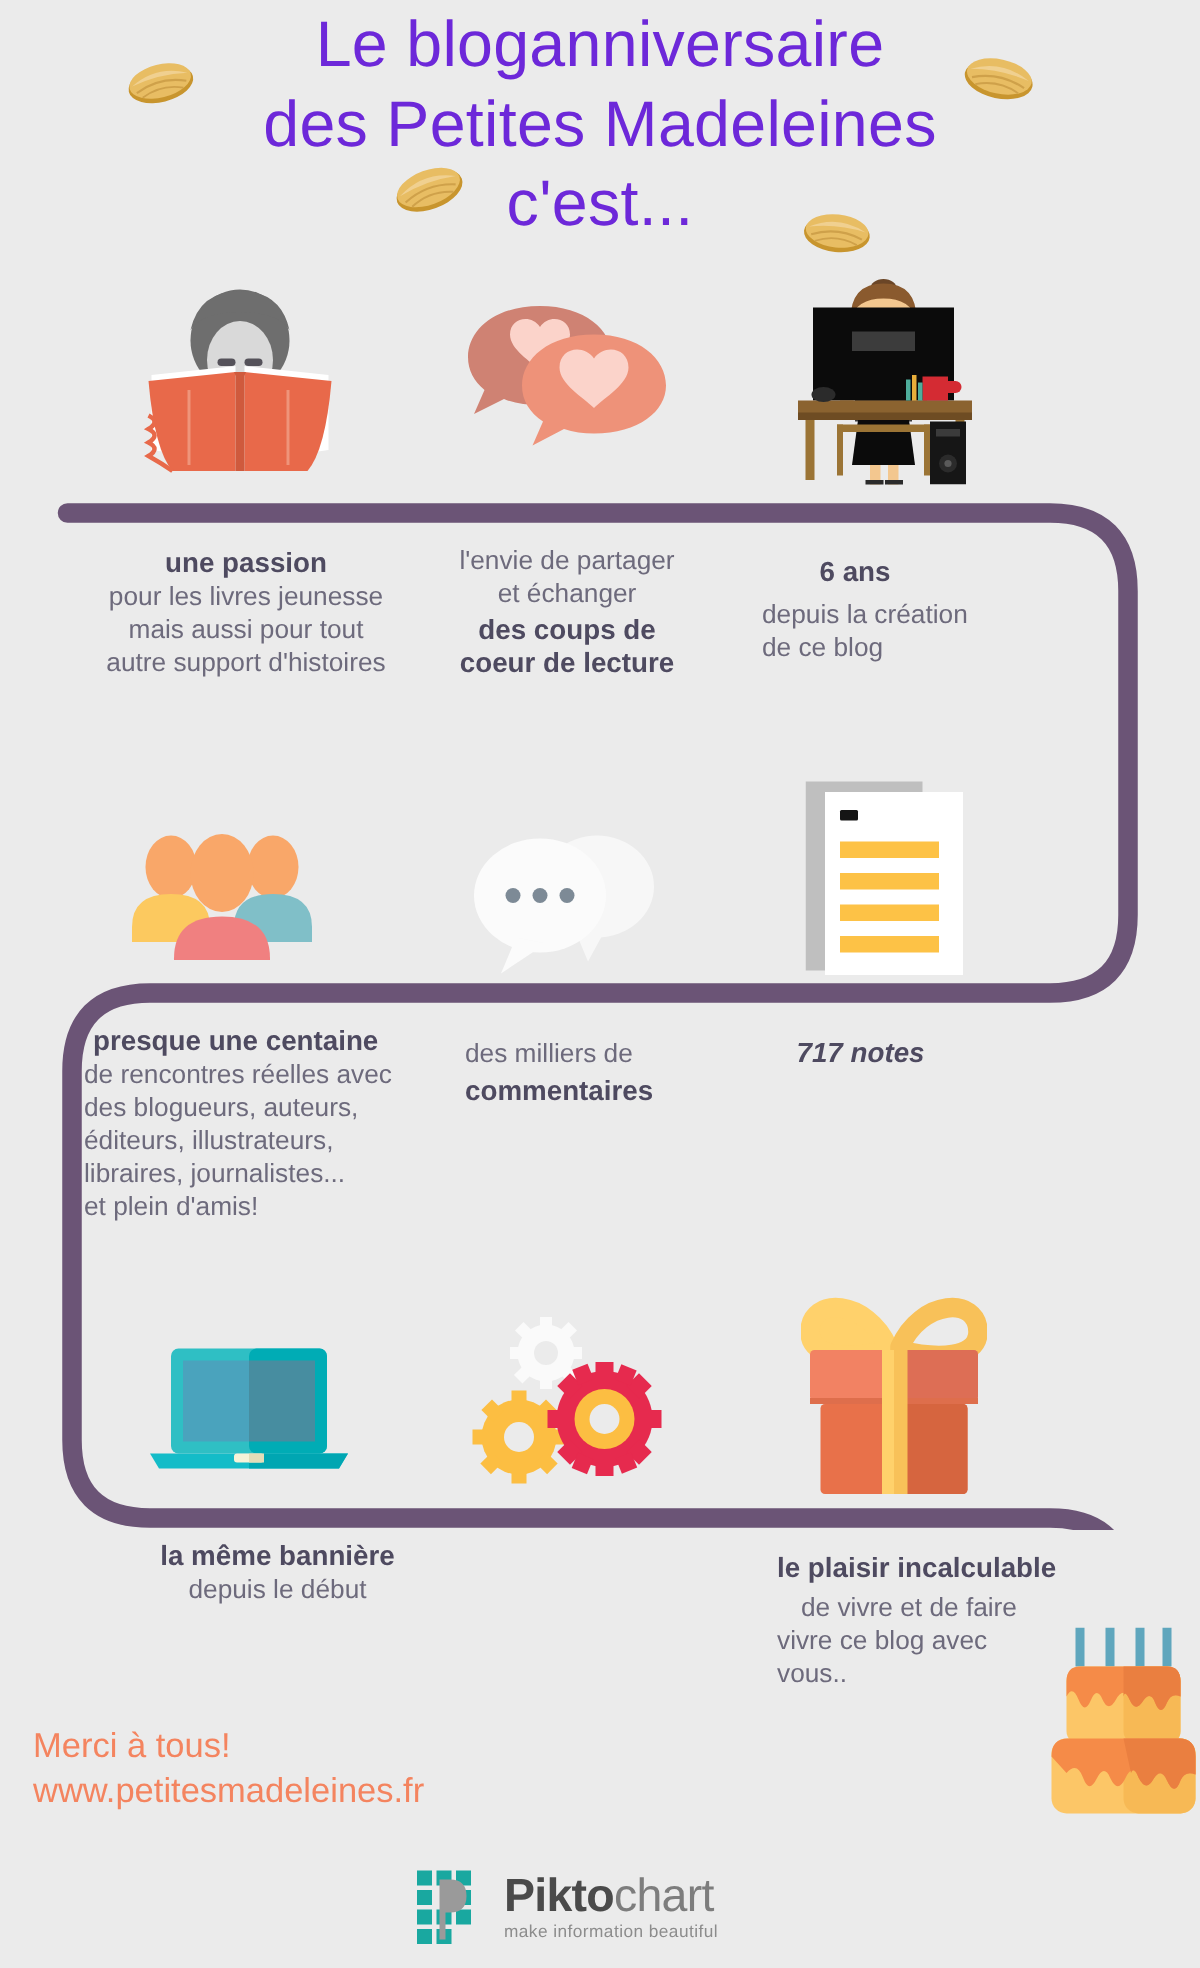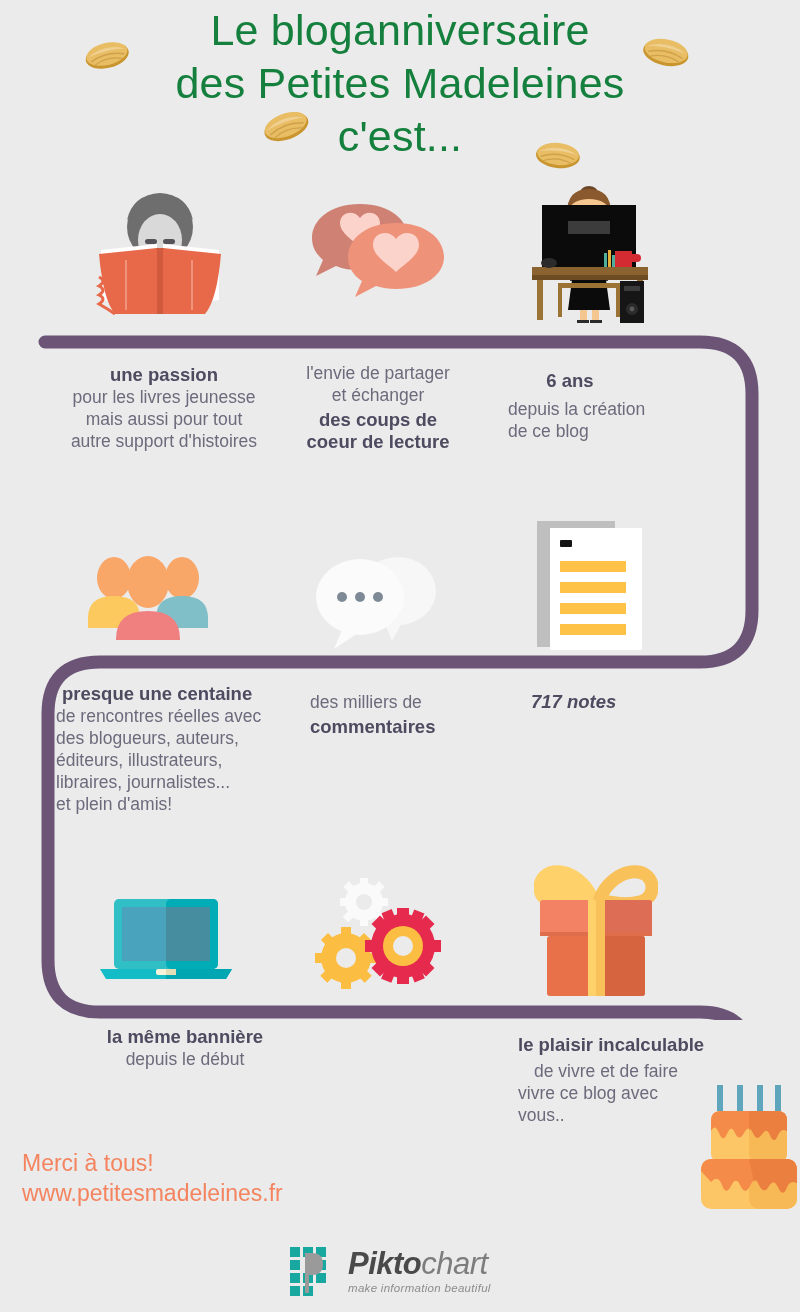--- a/index.html
+++ b/index.html
@@ -8,21 +8,21 @@
     background:#ebebeb;
     font-family:"Liberation Sans", sans-serif;
     position:relative;overflow:hidden;
   }
   .canvas{position:absolute;inset:0;}
   .abs{position:absolute;}
 
   
   #title{
     left:0;top:4px;width:800px;text-align:center;
-    color:#15803d;
+    color:#6d28d9;
     font-size:43px;line-height:53px;
     font-weight:400;letter-spacing:.2px;
     font-family:"Liberation Sans", sans-serif;
     z-index:6;
   }
   #title .l2{display:block;}
 
   
   .cookie{position:absolute;z-index:7;}
   .cookie svg{display:block;}
@@ -33,21 +33,21 @@
   
   .tb{position:absolute;z-index:5;color:#6d6a7c;font-size:17.5px;line-height:22px;}
   .tb .b{font-weight:bold;color:#4e4a60;}
   .tb .n{font-weight:400;color:#6d6a7c;}
   .tb div{white-space:nowrap;}
   .ctr{text-align:center;}
 
   
   #merci{left:22px;top:1148px;color:#f4845f;font-size:23px;line-height:30px;z-index:5;}
 
-  #pikto{left:288px;top:1245px;width:216px;height:56px;z-index:5;font-style:italic;}
+  #pikto{left:276px;top:1245px;width:216px;height:56px;z-index:5;}
   .pk-word{font-size:31px;line-height:31px;font-weight:bold;color:#4a4a4a;letter-spacing:-.5px;}
   .pk-word .light{font-weight:400;color:#7d7d7d;}
   .pk-tag{font-size:11.5px;color:#8c8c8c;letter-spacing:.3px;margin-top:3px;}
 
   
   .icon{position:absolute;z-index:4;}
   .icon svg{display:block;}
 </style>
 </head>
 <body>

